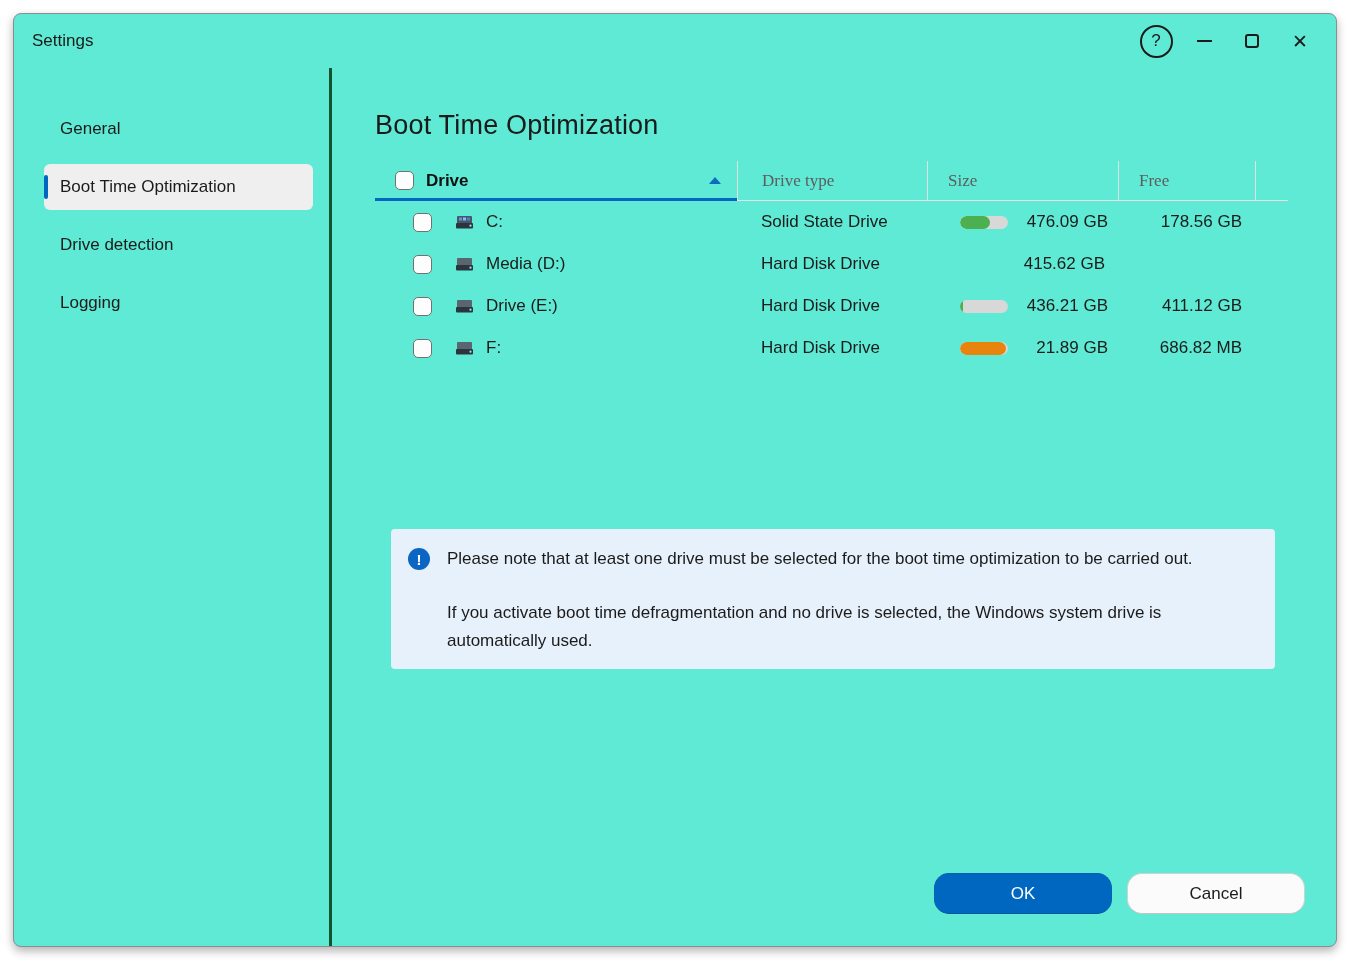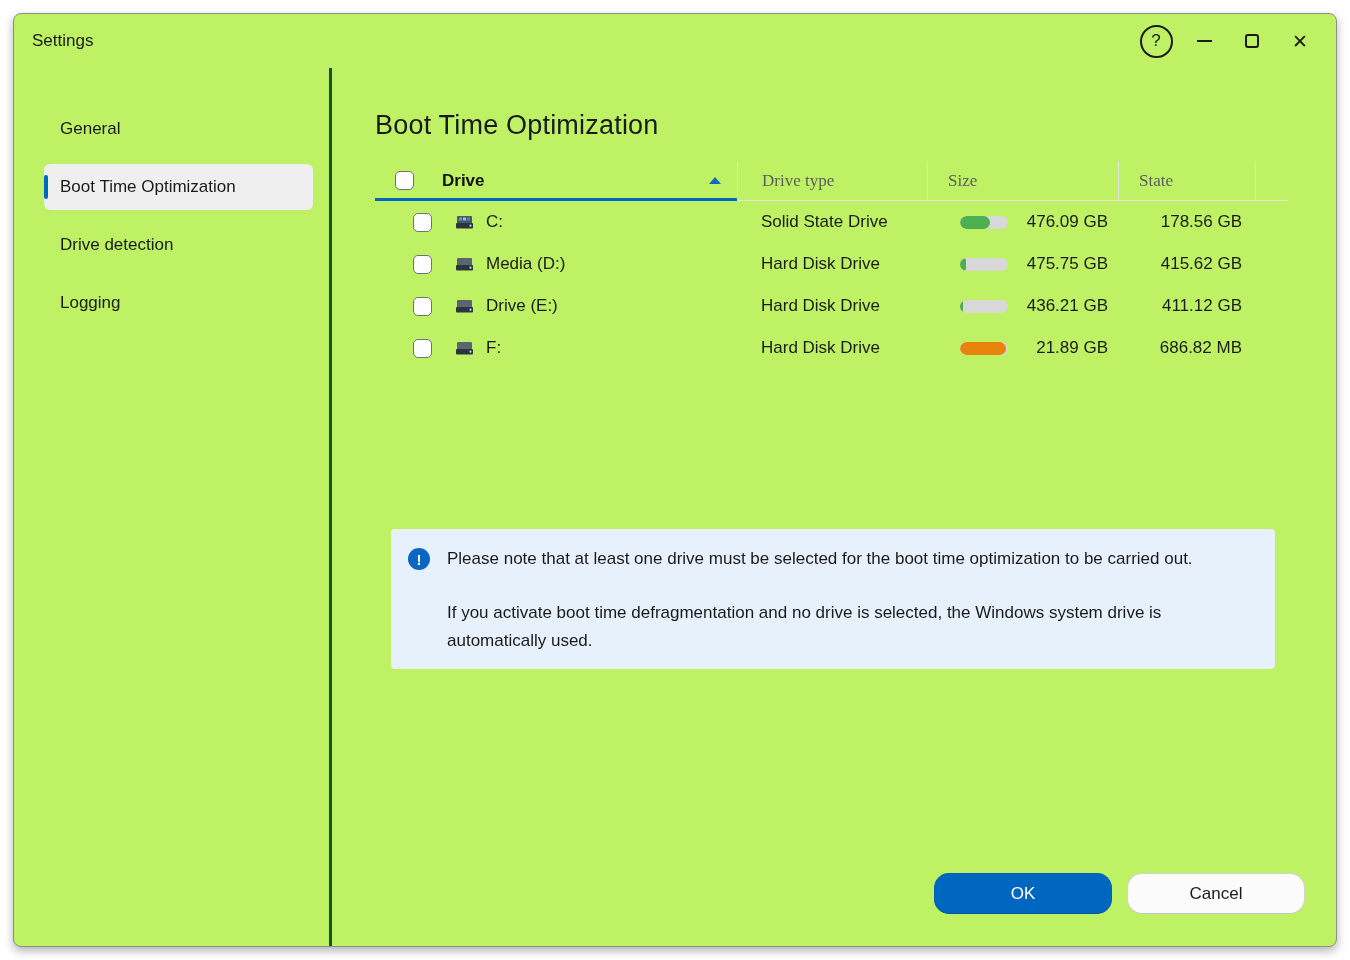--- a/index.html
+++ b/index.html
@@ -7,21 +7,21 @@
     width: 1350px; height: 960px;
     background: #ffffff;
     font-family: "Liberation Sans", "DejaVu Sans", sans-serif;
     color: #1b1b1b;
     overflow: hidden;
     cursor: default;
   }
   .window {
     position: absolute; left: 13px; top: 13px;
     width: 1324px; height: 934px;
-    background: #bef264;
+    background: #5eead4;
     border: 1px solid #8d8d8d;
     border-radius: 8px;
     box-shadow: 0 4px 10px rgba(0,0,0,.30);
     overflow: hidden;
     display: flex; flex-direction: column;
   }
   
   .titlebar { height: 54px; flex: 0 0 auto; display: flex; align-items: center; padding: 0 12px 0 18px; }
   .titlebar-title { font-size: 17px; color: #1b1b1b; }
   .titlebar-controls { margin-left: auto; display: flex; align-items: center; }
@@ -50,21 +50,21 @@
   .thead, .trow { display: grid; grid-template-columns: 362px 190px 191px 137px 33px; }
   .thead { height: 40px; position: relative; }
   .hcell {
     display: flex; align-items: center; font-size: 17px; color: #5d5d5d;
     border-bottom: 1px solid #e4e4e4; padding-left: 24px; cursor: pointer;
   }
   .hcell + .hcell { border-left: 1px solid #e1e1e1; font-family: Liberation Serif, serif; }
   .hcell:nth-child(3), .hcell:nth-child(4) { padding-left: 20px; }
   .h-stub { padding-left: 0; cursor: default; }
   .h-drive { position: relative; padding: 0 16px 0 20px; color: #111; }
-  .h-drive .h-label { font-weight: 700; margin-left: 28px; color: #111; }
+  .h-drive .h-label { font-weight: 700; margin-left: 12px; color: #111; }
   .sort-arrow {
     margin-left: auto; width: 0; height: 0;
     border-left: 6px solid transparent; border-right: 6px solid transparent;
     border-bottom: 7px solid #0f6cbd;
   }
   .blue-underline { position: absolute; left: 0; right: 0; bottom: -1px; height: 3px; background: #0067c0; }
   .trow { height: 42px; cursor: pointer; }
   .cell { display: flex; align-items: center; font-size: 17px; color: #1b1b1b; }
   .c-drive { padding-left: 38px; }
   .c-type { padding-left: 24px; }
@@ -144,21 +144,21 @@
       <div class="dtable">
         <div class="thead">
           <div class="hcell h-drive">
             <span class="checkbox"></span>
             <span class="h-label">Drive</span>
             <span class="sort-arrow"></span>
             <span class="blue-underline"></span>
           </div>
           <div class="hcell">Drive type</div>
           <div class="hcell">Size</div>
-          <div class="hcell">State</div>
+          <div class="hcell">Free</div>
           <div class="hcell h-stub"></div>
         </div>
 
         <div class="trow">
           <div class="cell c-drive">
             <span class="checkbox"></span>
             <span class="drive-icon">
               <svg width="22" height="16" viewBox="0 0 22 16">
                   <rect x="3" y="2" width="15" height="8" rx="1" fill="#4b5662"></rect>
                   <rect x="5" y="3.5" width="3" height="3" fill="#4f9ce8"></rect>
@@ -186,26 +186,20 @@
             <span class="drive-icon">
               <svg width="22" height="16" viewBox="0 0 22 16">
                   <rect x="3" y="2" width="15" height="8" rx="1" fill="#5a6572"></rect>
                   <rect x="2" y="9" width="17" height="5.5" rx="1" fill="#2c343e"></rect>
                   <circle cx="16.5" cy="11.7" r="1.1" fill="#9fe0ff"></circle>
                 </svg>
             </span>
             <span class="drive-label">Media (D:)</span>
           </div>
           <div class="cell c-type">Hard Disk Drive</div>
-          <div class="cell c-size">
-            <span class="bar">
-                <span class="bar-fill" style="width: 12.6%; background: rgb(76, 175, 80);"></span>
-              </span>
-            <span class="size-text">475.75 GB</span>
-          </div>
           <div class="cell c-free">415.62 GB</div>
         </div>
 
         <div class="trow">
           <div class="cell c-drive">
             <span class="checkbox"></span>
             <span class="drive-icon">
               <svg width="22" height="16" viewBox="0 0 22 16">
                   <rect x="3" y="2" width="15" height="8" rx="1" fill="#5a6572"></rect>
                   <rect x="2" y="9" width="17" height="5.5" rx="1" fill="#2c343e"></rect>

